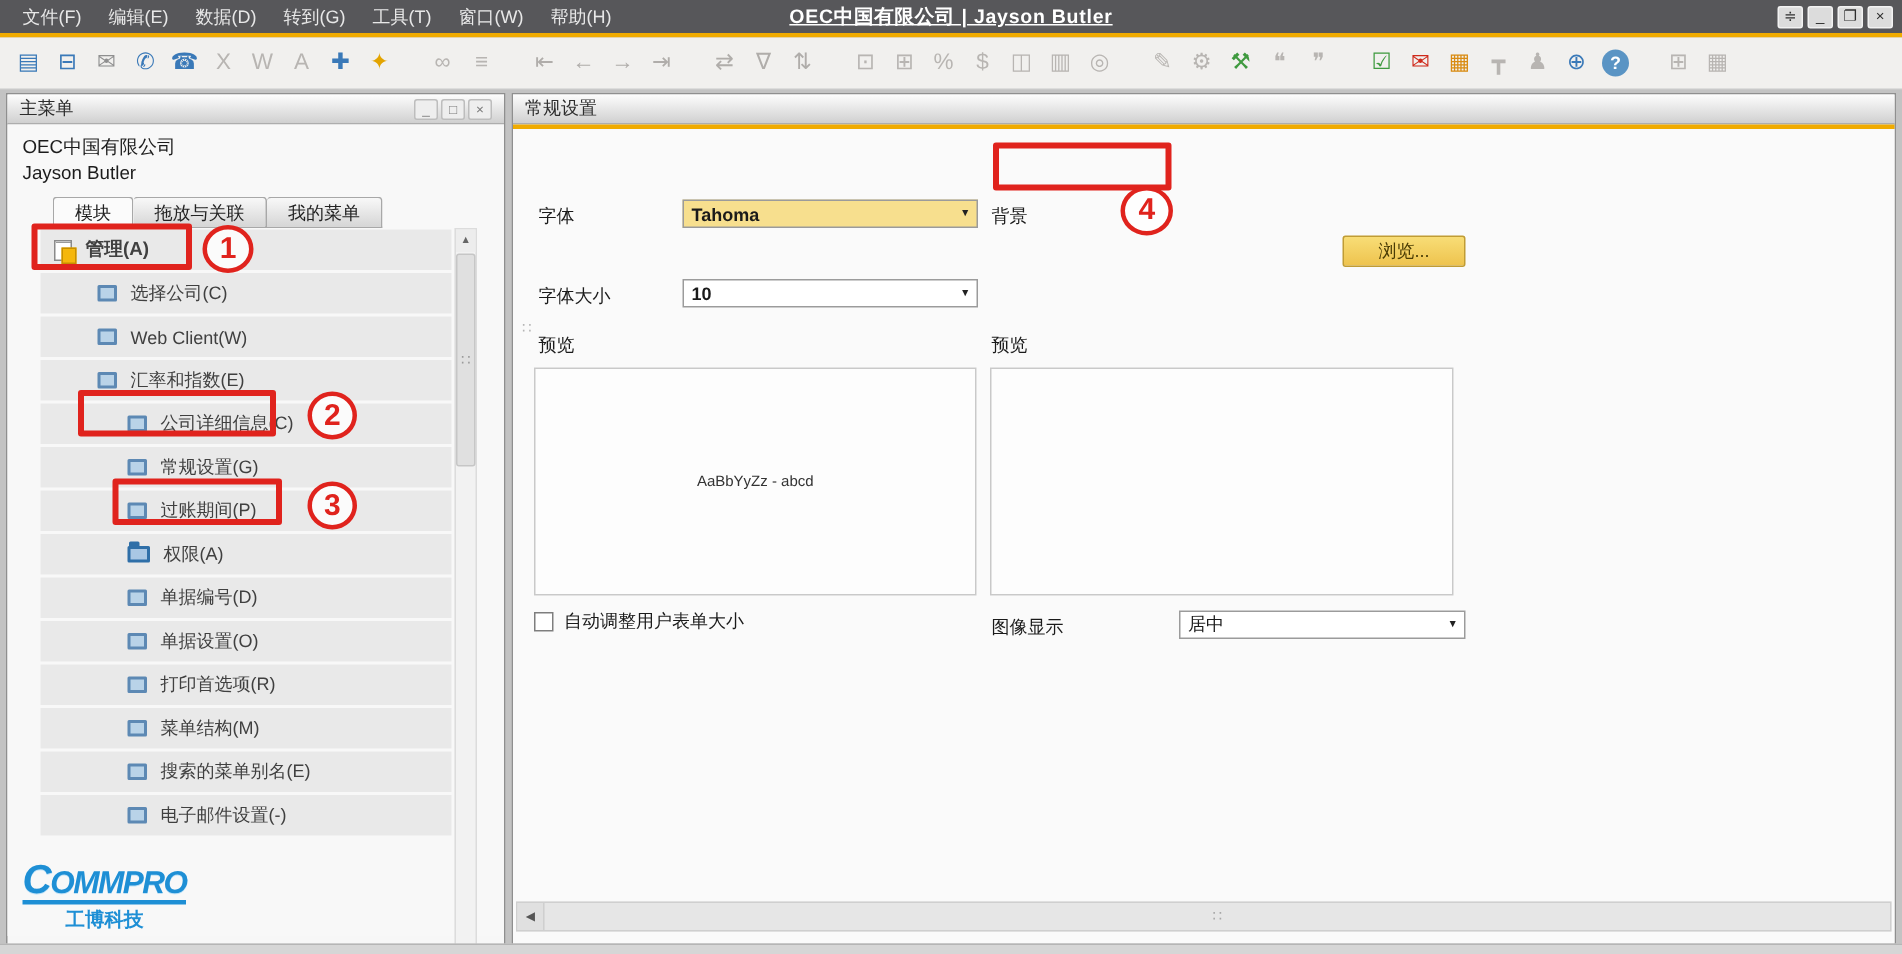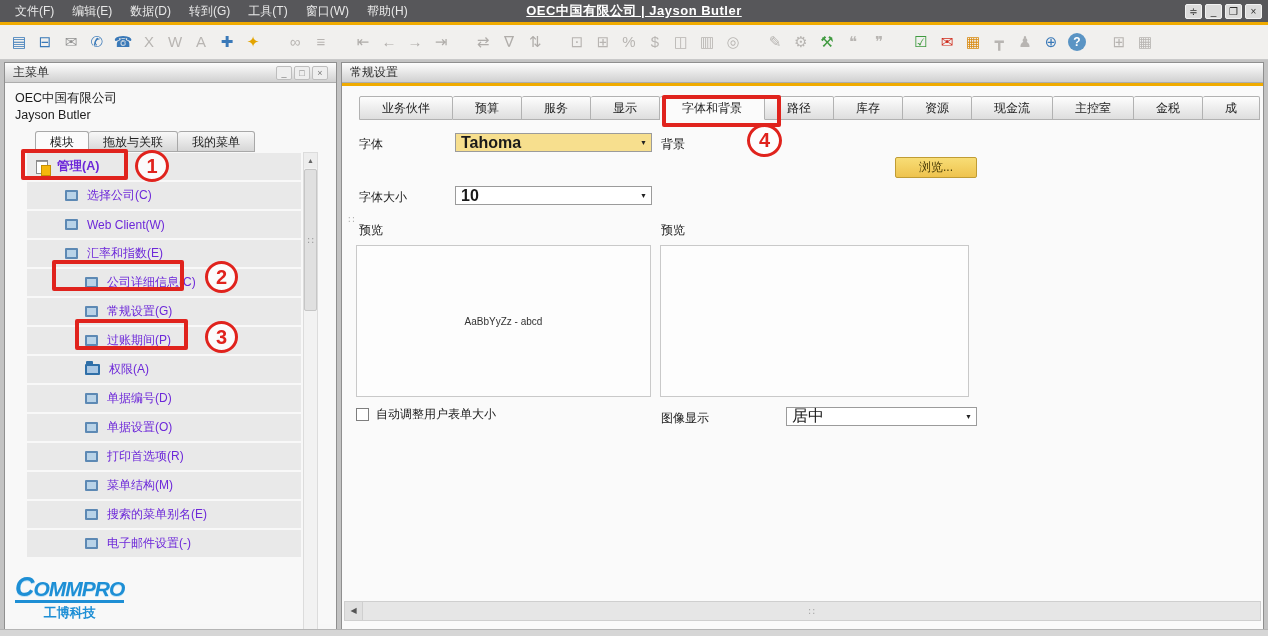--- a/index.html
+++ b/index.html
@@ -37,21 +37,21 @@
   .panel-body { position:relative; height:541px; background:#f8f8f8; }
   .company { font-size:12.5px; color:#1c1c1c; padding:7px 0 1px 10px; }
   .user { font-size:12.5px; color:#1c1c1c; padding:0 0 0 10px; }
   .lp-tabs { display:flex; margin:9px 0 0 30px; }
   .lp-tab { height:21px; line-height:20px; font-size:12px; color:#222; text-align:center; padding:0 14px;
             background:linear-gradient(#f8f8f8,#d6d6d6); border:1px solid #a8a8a8; border-left:none;
             border-radius:3px 3px 0 0; }
   .lp-tab:first-child { border-left:1px solid #a8a8a8; }
   .lp-tab.active { background:#fbfbfb; border-bottom-color:#fbfbfb; font-weight:normal; }
   .tree { margin:1px 0 0 22px; width:274px; }
-  .tree-row { height:27px; margin-bottom:2px; background:#e9e9e9; display:flex; align-items:center; font-size:12px; color:#6d28d9; }
+  .tree-row { height:27px; margin-bottom:2px; background:#e9e9e9; display:flex; align-items:center; font-size:12px; color:#404040; }
   .tree-row.lvl1 { padding-left:9px; font-weight:bold; font-size:12.5px; }
   .tree-row.lvl2 { padding-left:38px; }
   .tree-row.lvl3 { padding-left:58px; }
   .tree-label { margin-left:9px; }
   .ico-sq { width:13px; height:11px; background:#b9d3e8; border:2px solid #5d89b4; border-radius:1px; display:inline-block; }
   .ico-folder { width:15px; height:11px; background:#cfe3f2; border:2px solid #2f6fa8; border-radius:1px; position:relative; display:inline-block; }
   .ico-folder:before { content:""; position:absolute; left:-1px; top:-5px; width:7px; height:3px; background:#2f6fa8; border-radius:1px 1px 0 0; }
   .ico-folder.open { transform:skewX(-10deg); background:#e8f2fa; }
   .ico-folder.closed { background:#a9c7e4; }
   .ico-admin { width:12px; height:14px; background:#ffffff; border:1px solid #8a8a8a; position:relative; display:inline-block;
@@ -80,21 +80,21 @@
   .rp-tab:first-child { border-left:1px solid #b2b2b2; }
   .rp-tab.active { background:#fbfbfb; border-bottom-color:#fbfbfb; }
 
   .flabel { position:absolute; }
   .l-font { top:50px; left:17px; } .l-bg { top:50px; left:319px; }
   .l-fsize { top:103px; left:17px; }
   .l-pv1 { top:136px; left:17px; } .l-pv2 { top:136px; left:319px; }
   .l-imgdisp { top:324px; left:319px; }
 
   .combo { position:absolute; height:19px; background:#ffffff; border:1px solid #9b9b9b; display:flex; align-items:center; padding-left:5px; }
-  .combo-val { flex:1; font-size:16px; }
+  .combo-val { flex:1; font-size:12px; }
   .combo-arrow { font-size:7px; color:#222; padding:0 4px; }
   .c-font { top:47px; left:113px; width:197px; background:#f7df8e; } .c-font .combo-val { font-weight:bold; }
   .c-bg { top:47px; left:445px; width:190px; }
   .c-fsize { top:100px; left:113px; width:197px; } .c-fsize .combo-val { font-weight:bold; }
   .c-imgdisp { top:321px; left:444px; width:191px; }
 
   .browse-btn { position:absolute; top:71px; left:553px; width:82px; height:21px; background:linear-gradient(#f8dd76,#eec34e);
                 border:1px solid #c09c34; border-radius:2px; font-size:12px; color:#4a3c05; text-align:center; line-height:19px; }
 
   .pbox { position:absolute; top:159px; height:152px; background:#fdfdfd; border:1px solid #c9c9c9;
@@ -304,34 +304,20 @@
       </div>
     </div>
 
     <div class="panel right-panel">
       <div class="panel-titlebar">
         <span>常规设置</span>
       </div>
       <div class="accent thin"></div>
       <div class="rp-body">
         <span class="edge-grip">∷</span>
-        <div class="rp-tabs">
-            <span class="rp-tab">业务伙伴</span>
-            <span class="rp-tab">预算</span>
-            <span class="rp-tab">服务</span>
-            <span class="rp-tab">显示</span>
-            <span class="rp-tab active">字体和背景</span>
-            <span class="rp-tab">路径</span>
-            <span class="rp-tab">库存</span>
-            <span class="rp-tab">资源</span>
-            <span class="rp-tab">现金流</span>
-            <span class="rp-tab">主控室</span>
-            <span class="rp-tab">金税</span>
-            <span class="rp-tab">成</span>
-          </div>
 
         <span class="flabel l-font">字体</span>
         <div class="combo c-font">
           <span class="combo-val">Tahoma</span>
           <span class="combo-arrow">▼</span>
         </div>
 
         <span class="flabel l-bg">背景</span>
 
         <div class="browse-btn">浏览...</div>

